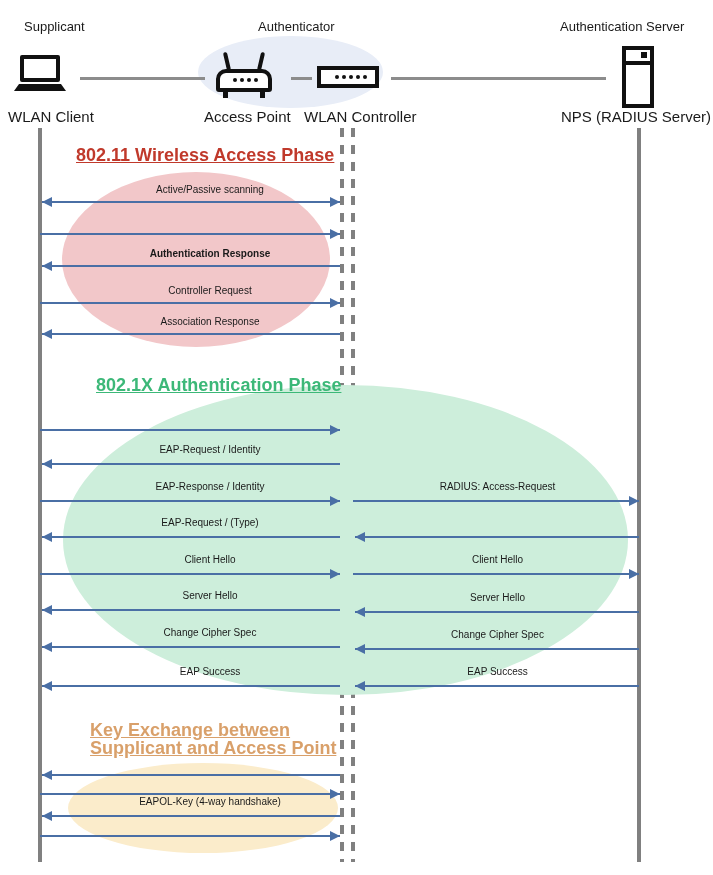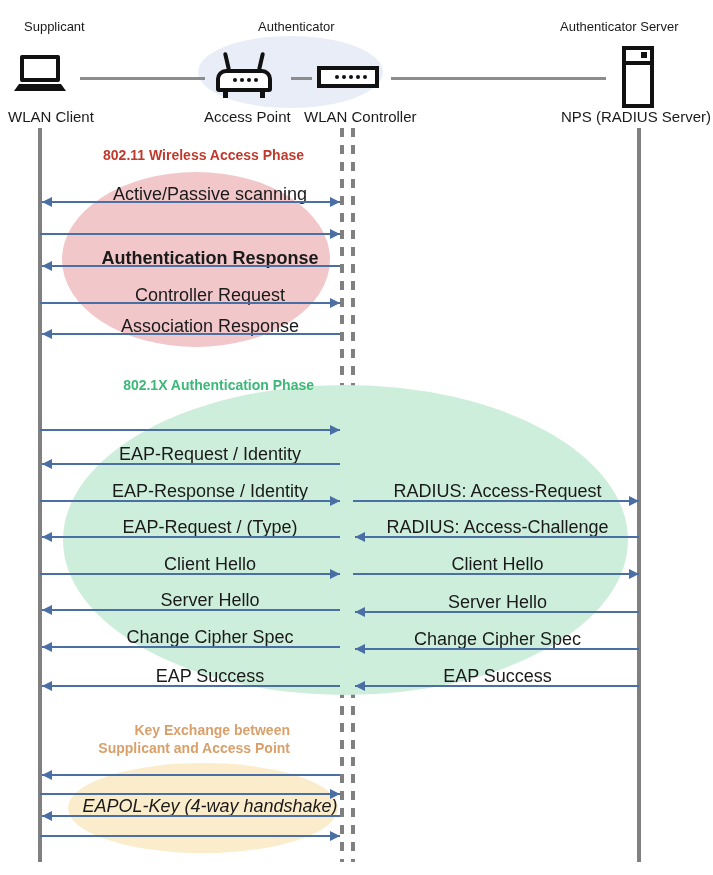--- a/index.html
+++ b/index.html
@@ -157,25 +157,26 @@
     position: absolute;
     border-radius: 50%;
   }
   .ell-red    { background: #f2c7c9; }
   .ell-green  { background: #cdeedb; }
   .ell-yellow { background: #fbeccb; }
 
   
   .phase-label {
     position: absolute;
-    font-size: 14px;
+    font-size: 18px;
     font-weight: 600;
-    text-align: right;
+    text-align: left;
     white-space: nowrap;
     line-height: 18px;
+    text-decoration: underline;
   }
 
   
   .msg-line {
     position: absolute;
     height: 2px;
     background: #4a6fa5;
   }
   .arrow-head {
     position: absolute;
@@ -186,36 +187,36 @@
     border-top: 5px solid transparent;
     border-bottom: 5px solid transparent;
   }
   .arrow-head.left {
     border-right: 10px solid #4a6fa5;
     border-top: 5px solid transparent;
     border-bottom: 5px solid transparent;
   }
   .msg-label {
     position: absolute;
-    font-size: 18px;
+    font-size: 10px;
     color: #1a1a1a;
     text-align: center;
     white-space: nowrap;
   }
 </style>
 </head>
 <body>
 
 <div id="stage">
 
   <div class="halo" style="left:198px; top:36px; width:185px; height:72px;"></div>
 
   <div class="role-title" style="left:16px; top:19px;margin-left:8px;">Supplicant</div>
   <div class="role-title" style="left:258px; top:19px;">Authenticator</div>
-  <div class="role-title" style="left:560px; top:19px;">Authenticator Server</div>
+  <div class="role-title" style="left:560px; top:19px;">Authentication Server</div>
 
   <div class="wire" style="left:80px; top:77px; width:125px;"></div>
   <div class="wire" style="left:291px; top:77px; width:21px;"></div>
   <div class="wire" style="left:391px; top:77px; width:215px;"></div>
 
   <div class="icon" style="left:14px; top:55px; width:52px; height:38px;">
     <div class="laptop-screen"></div>
     <div class="laptop-base"></div>
   </div>
   <div class="node-label" style="left:8px; top:108px;">WLAN Client</div>
@@ -297,21 +298,20 @@
   <div class="msg-label" style="left:80px; top:481px; width:260px;">EAP-Response / Identity</div>
   <div class="msg-line" style="left:40px; top:500px; width:300px;"></div>
   <div class="arrow-head right" style="left:330px; top:496px;"></div>
   <div class="msg-label" style="left:355px; top:481px; width:285px;">RADIUS: Access-Request</div>
   <div class="msg-line" style="left:353px; top:500px; width:286px;"></div>
   <div class="arrow-head right" style="left:629px; top:496px;"></div>
 
   <div class="msg-label" style="left:80px; top:517px; width:260px;">EAP-Request / (Type)</div>
   <div class="msg-line" style="left:42px; top:536px; width:298px;"></div>
   <div class="arrow-head left" style="left:42px; top:532px;"></div>
-  <div class="msg-label" style="left:355px; top:517px; width:285px;">RADIUS: Access-Challenge</div>
   <div class="msg-line" style="left:355px; top:536px; width:284px;"></div>
   <div class="arrow-head left" style="left:355px; top:532px;"></div>
 
   <div class="msg-label" style="left:80px; top:554px; width:260px;">Client Hello</div>
   <div class="msg-line" style="left:40px; top:573px; width:300px;"></div>
   <div class="arrow-head right" style="left:330px; top:569px;"></div>
   <div class="msg-label" style="left:355px; top:554px; width:285px;">Client Hello</div>
   <div class="msg-line" style="left:353px; top:573px; width:286px;"></div>
   <div class="arrow-head right" style="left:629px; top:569px;"></div>
 
@@ -338,21 +338,21 @@
 
   <div class="phase-label" style="left:90px; top:721px; width:200px; color:#d9a06a;">Key Exchange between</div>
   <div class="phase-label" style="left:90px; top:739px; width:200px; color:#d9a06a;">Supplicant and Access Point</div>
 
   <div class="msg-line" style="left:42px; top:774px; width:298px;"></div>
   <div class="arrow-head left" style="left:42px; top:770px;"></div>
 
   <div class="msg-line" style="left:40px; top:793px; width:300px;"></div>
   <div class="arrow-head right" style="left:330px; top:789px;"></div>
 
-  <div class="msg-label" style="left:80px; top:796px; width:260px;font-style:italic;">EAPOL-Key (4-way handshake)</div>
+  <div class="msg-label" style="left:80px; top:796px; width:260px;">EAPOL-Key (4-way handshake)</div>
 
   <div class="msg-line" style="left:42px; top:815px; width:298px;"></div>
   <div class="arrow-head left" style="left:42px; top:811px;"></div>
 
   <div class="msg-line" style="left:40px; top:835px; width:300px;"></div>
   <div class="arrow-head right" style="left:330px; top:831px;"></div>
 
 </div>
 
 </body></html>

